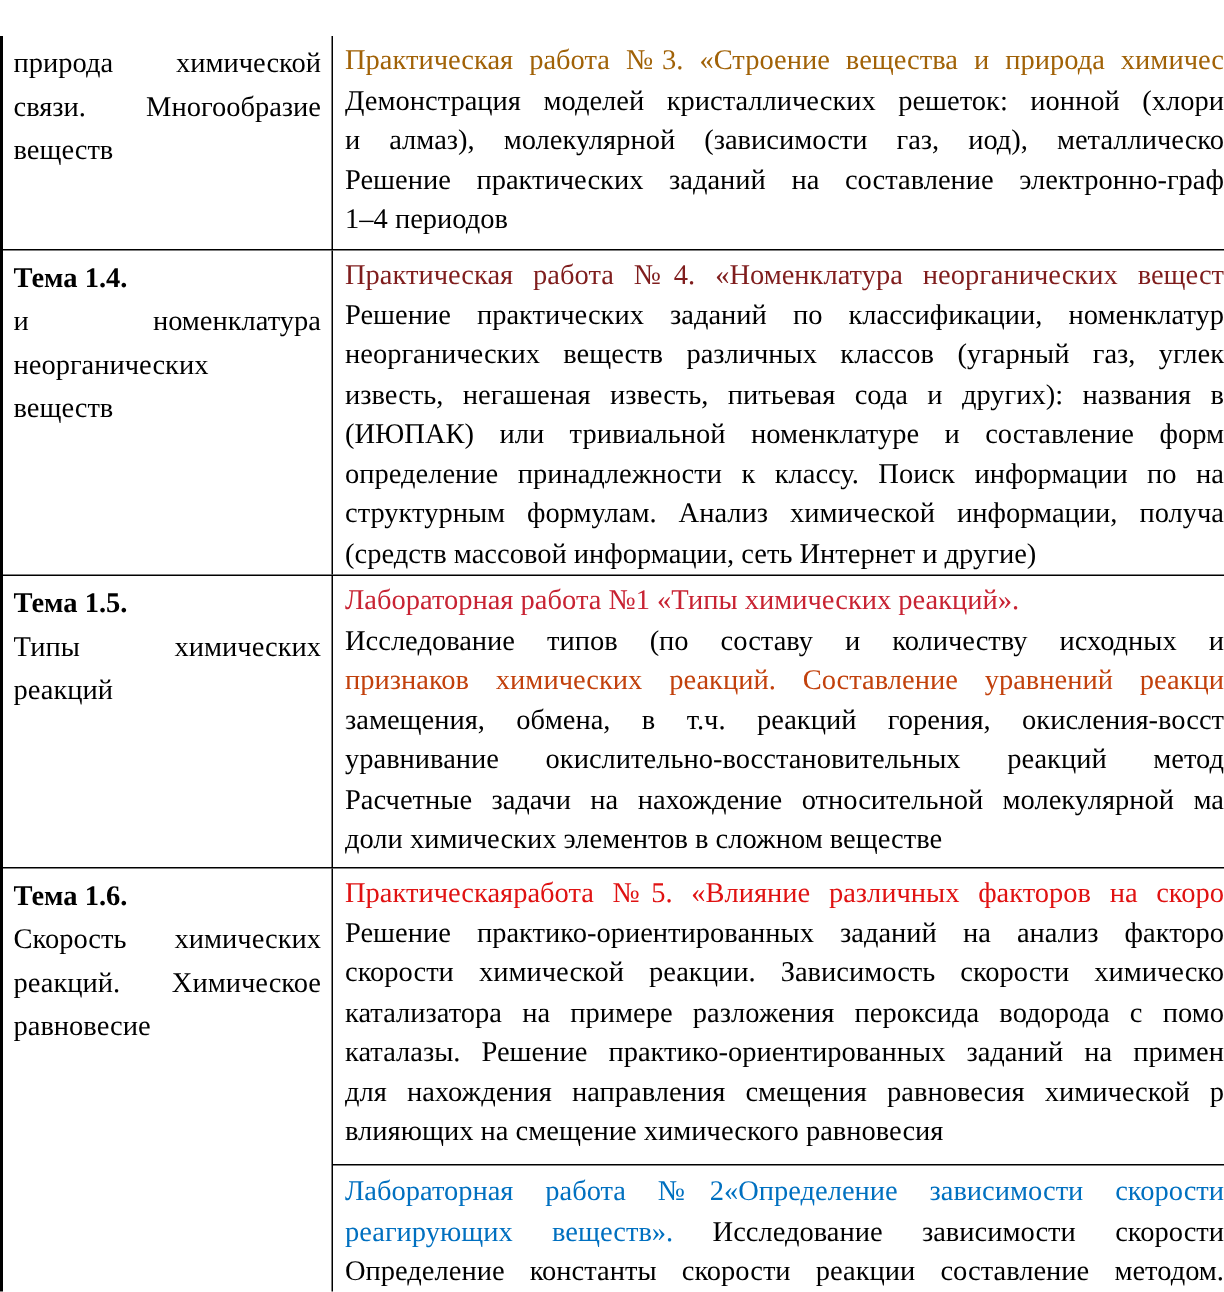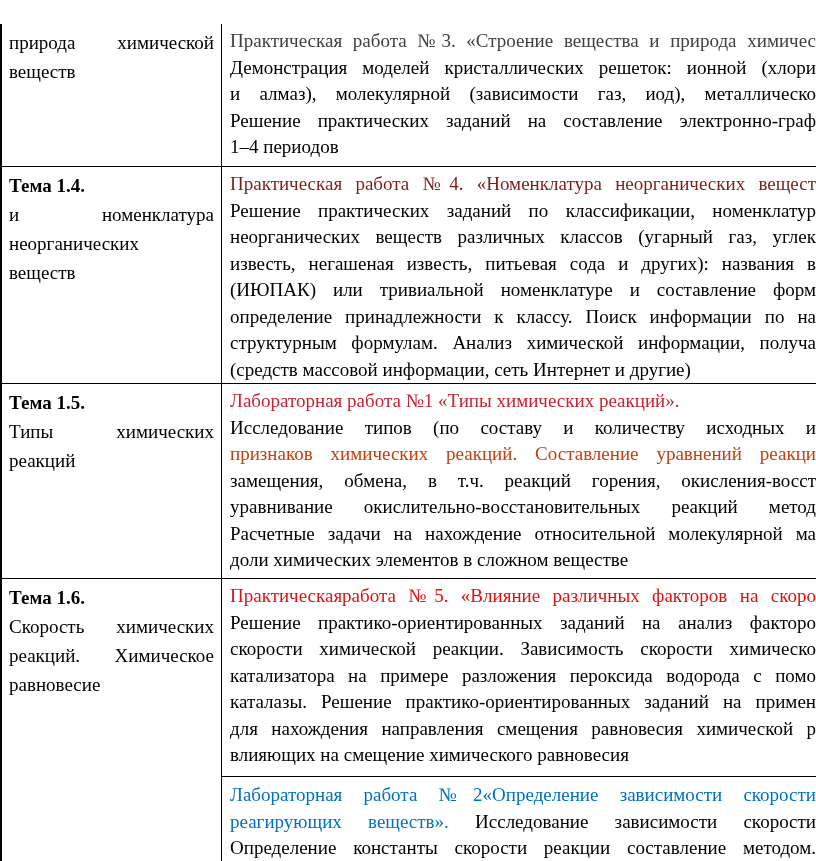--- a/index.html
+++ b/index.html
@@ -36,25 +36,26 @@
   .topic-title { font-weight: bold; }
 </style>
 </head>
 <body>
 
 <div class="page">
   <div class="tbl" id="course-table">
       <div class="row" style="min-height: 143px;">
         <div class="cell-left">
           <div class="line just">природа химической</div>
+          <div class="line just">связи. Многообразие</div>
           <div class="line">веществ</div>
         </div>
         <div class="cell-right">
           <div class="section">
-            <div class="line just"><span class="seg" style="color: #404040;">Практическая работа №3. «Строение вещества и природа химичес</span></div>
+            <div class="line just"><span class="seg" style="color: #a16207;">Практическая работа №3. «Строение вещества и природа химичес</span></div>
             <div class="line just"><span class="seg" style="color: rgb(0, 0, 0);">Демонстрация моделей кристаллических решеток: ионной (хлори</span></div>
             <div class="line just"><span class="seg" style="color: rgb(0, 0, 0);">и алмаз), молекулярной (зависимости газ, иод), металлическо</span></div>
             <div class="line just"><span class="seg" style="color: rgb(0, 0, 0);">Решение практических заданий на составление электронно-граф</span></div>
             <div class="line"><span class="seg" style="color: rgb(0, 0, 0);">1–4 периодов</span></div>
           </div>
         </div>
       </div>
       <div class="row" style="min-height: 216px;">
         <div class="cell-left">
           <div class="topic-title line">Тема 1.4.</div>

